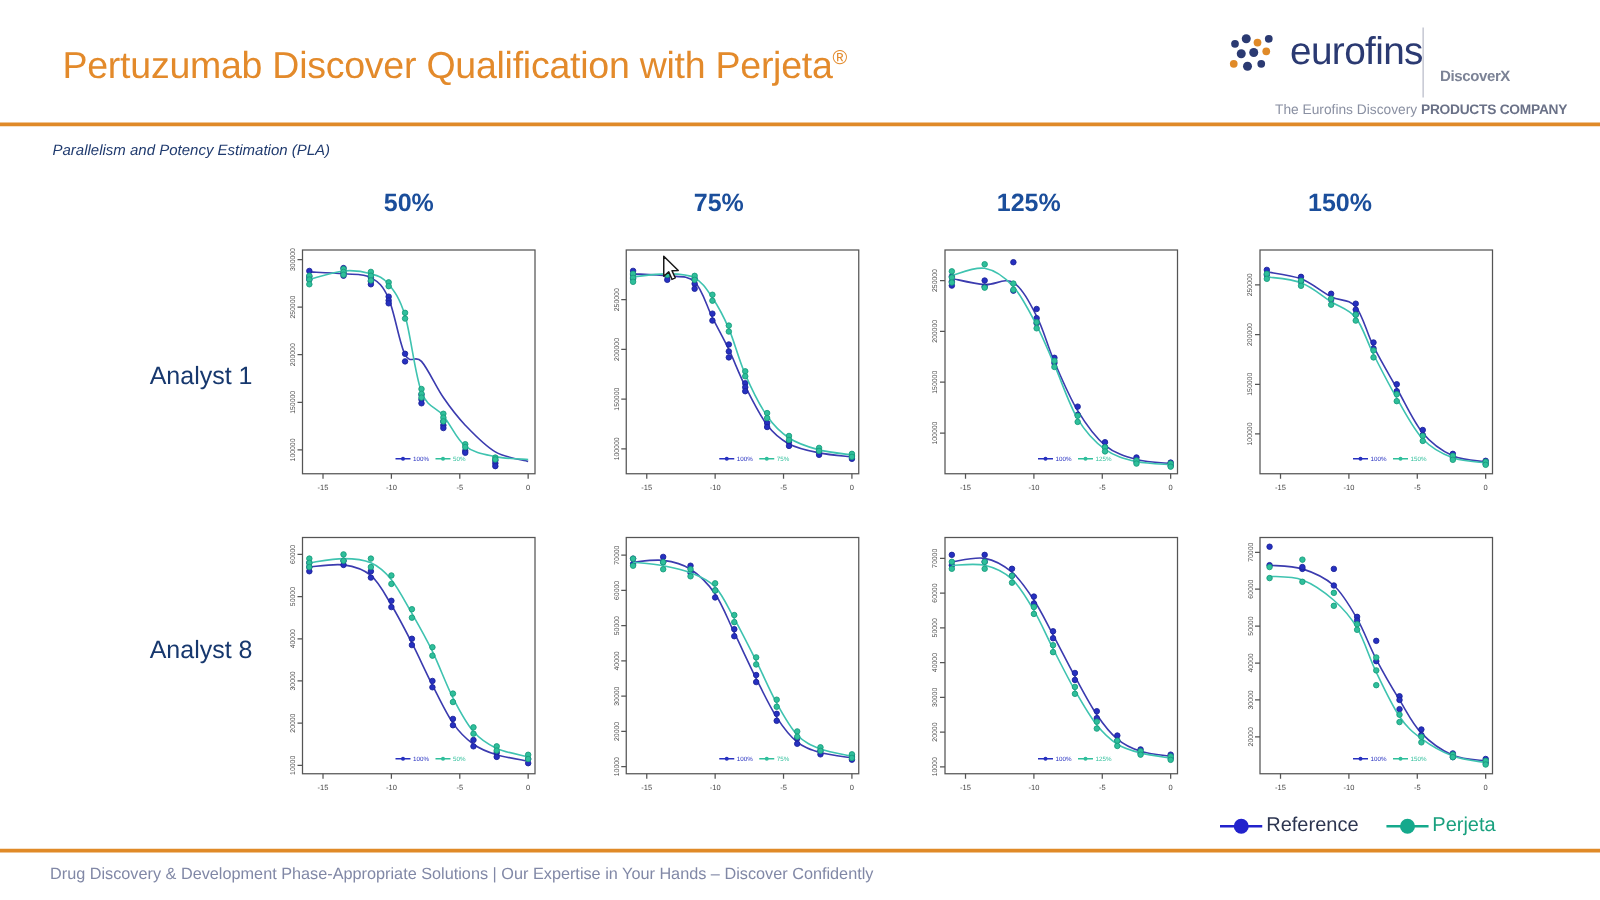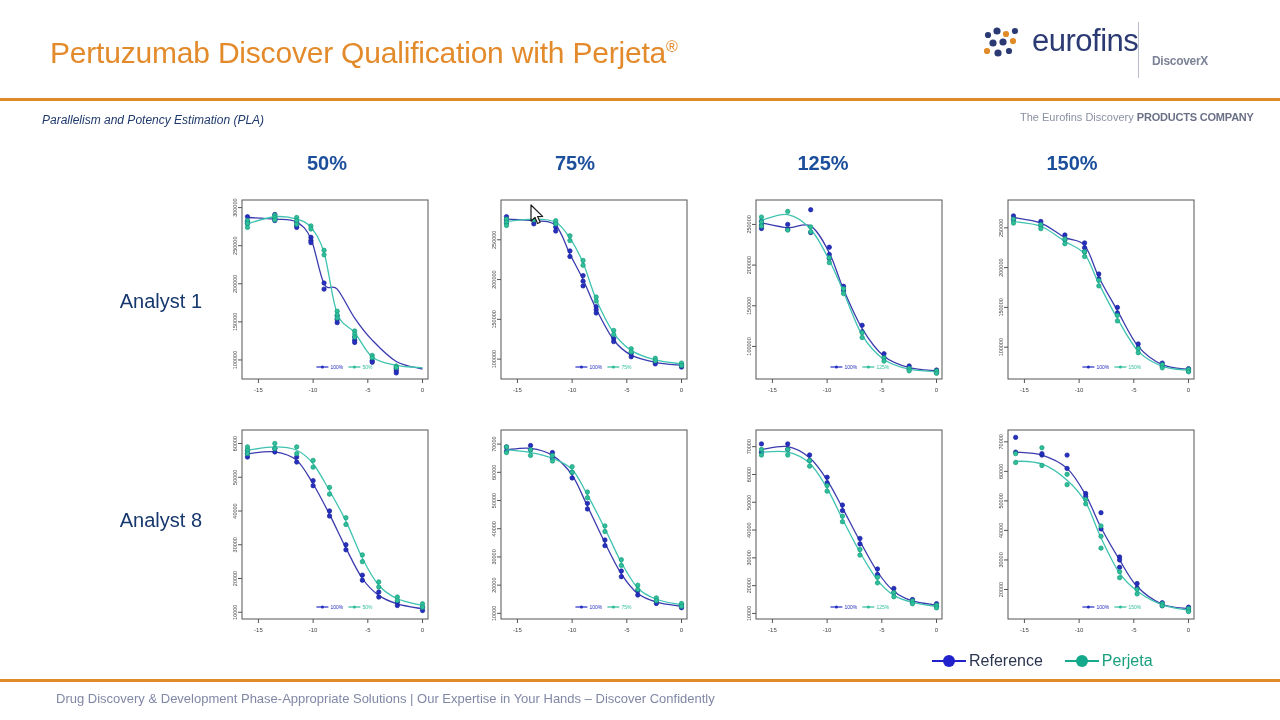--- a/index.html
+++ b/index.html
@@ -38,21 +38,21 @@
   #logo-divider {
     position:absolute; left:162px; top:4px; width:1px; height:56px;
     background:#b9bcc9;
   }
   #logo-sub {
     position:absolute; left:176px; top:36px;
     font-size:12px; font-weight:bold; color:#7C8396; letter-spacing:-0.3px;
   }
   #logo-tag {
     position:absolute; left:44px; top:64px;
-    font-size:11px; color:#8A90A2; white-space:nowrap;margin-top:29px;
+    font-size:11px; color:#8A90A2; white-space:nowrap;
   }
   #logo-tag .strong { font-weight:bold; color:#6A7187; letter-spacing:-0.2px; }
 
   
   #section-subtitle {
     position:absolute; left:42px; top:113px;
     font-size:12px; font-style:italic; color:#1F3A6E;
   }
 
   
@@ -68,35 +68,35 @@
     font-size:20px; font-weight:normal; color:#17386E;
     text-align:right;
   }
 
   
   .chart-panel { position:absolute; }
   .chart-panel svg { display:block; }
 
   
   #main-legend {
-    position:absolute; left:932px; top:652px;
+    position:absolute; left:976px; top:652px;
     display:flex; align-items:center; gap:22px;
     font-size:16px;
   }
   #main-legend .lg-item { display:flex; align-items:center; gap:3px; }
   #main-legend .lg-label-ref { color:#2C3550; }
   #main-legend .lg-label-smp { color:#18A07E; }
 
   
   #footer-rule {
     position:absolute; left:0; top:679px; width:1280px; height:3px;
     background:#E08A28;
   }
   #footer-text {
-    position:absolute; left:56px; top:691px;
+    position:absolute; left:40px; top:691px;
     font-size:13px; color:#8188A6;
   }
 
   
   #mouse-cursor { position:absolute; left:530px; top:204px; }
 </style>
 </head>
 <body>
 
 <div id="slide-title"><span>Pertuzumab Discover Qualification with Perjeta</span><span class="reg">®</span></div>

